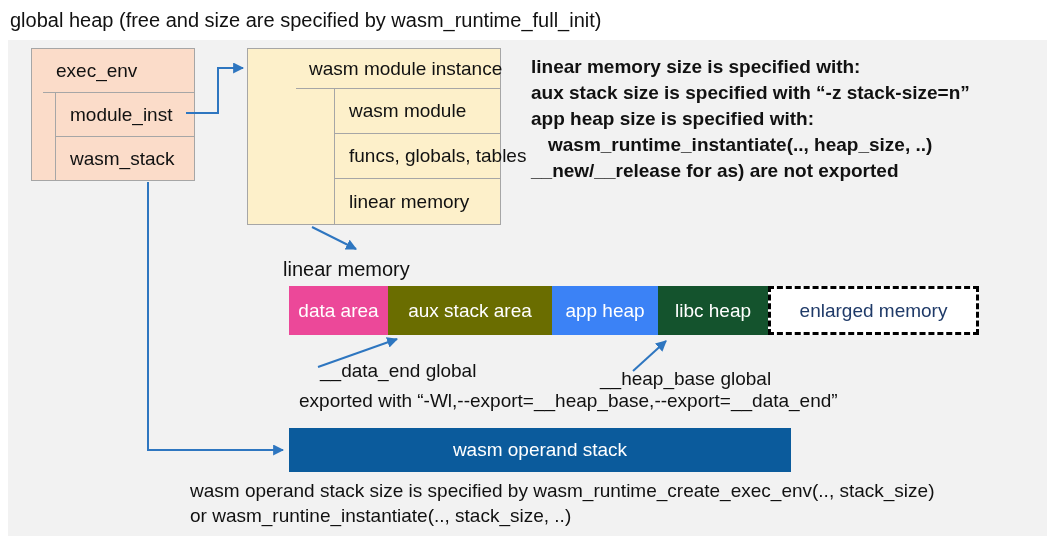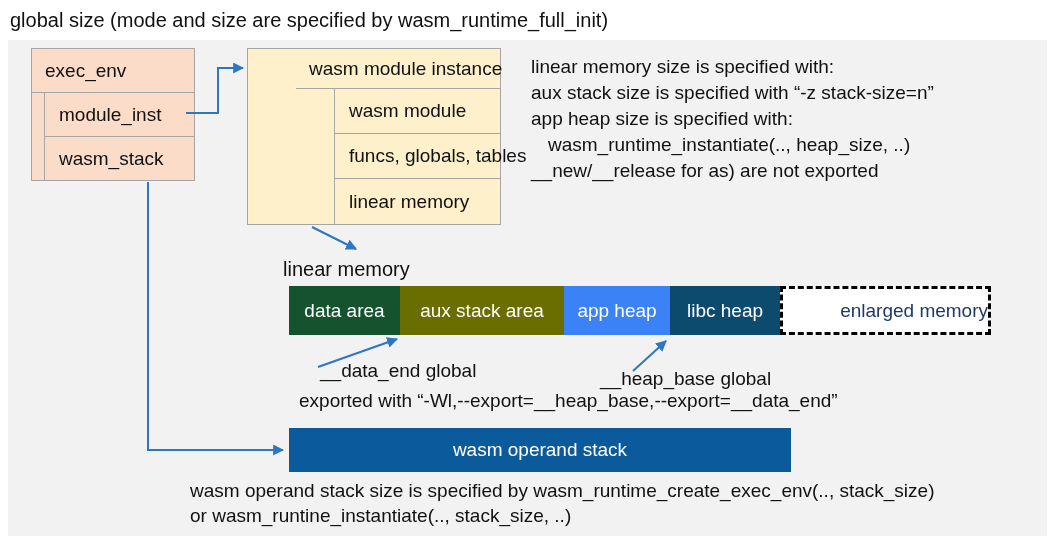--- a/index.html
+++ b/index.html
@@ -19,21 +19,21 @@
   .panel{
     left:8px;top:40px;width:1039px;height:496px;
     background:var(--panel-bg,#f2f2f2);
   }
   
   .struct{
     box-sizing:border-box;
     border:1px solid var(--struct-border,#a6a6a6);
     font-size:19px;
   }
-  .struct.salmon{background:var(--exec-env-fill,#fbdcc9);}
+  .struct.salmon{background:var(--exec-env-fill,#fbdcc9);padding-left:11px;}
   .struct.cream{background:var(--module-fill,#fdf0ca);}
   .struct .s-title{
     box-sizing:border-box;
     display:flex;align-items:center;
     padding-left:13px;
     border-bottom:1px solid var(--struct-border,#a6a6a6);
     white-space:nowrap;
   }
   .struct .s-row{
     box-sizing:border-box;
@@ -49,21 +49,21 @@
   .exec-env .s-row{height:44px;margin-left:12px;}
   .exec-env .s-row:last-child{height:43px;}
   .module-inst-box{left:247px;top:48px;width:254px;padding-left:48px;}
   .module-inst-box .s-title{height:40px;}
   .module-inst-box .s-row{height:45px;margin-left:38px;}
   
   .notes{
     left:531px;top:54px;width:516px;
     font-size:19px;line-height:26px;color:#111;
   }
-  .notes .note-line{white-space:nowrap;}
+  .notes .note-line{white-space:nowrap;font-weight:bold;}
   .notes .indent{padding-left:17px;}
   
   .mem-label{left:283px;top:258px;font-size:20px;white-space:nowrap;}
   .membar{
     left:289px;top:286px;height:49px;
     display:flex;align-items:stretch;
   }
   .seg{
     box-sizing:border-box;
     display:flex;align-items:center;justify-content:center;
@@ -87,21 +87,21 @@
   
   .overlay{left:0;top:0;pointer-events:none;}
   .arrow-line{fill:none;stroke:var(--arrow-blue,#2e76c0);stroke-width:2;}
   .arrow-head{fill:var(--arrow-blue,#2e76c0);}
 </style>
 </head>
 <body>
 
 <div class="stage">
 
-  <div class="abs page-title">global size (mode and size are specified by wasm_runtime_full_init)</div>
+  <div class="abs page-title">global heap (free and size are specified by wasm_runtime_full_init)</div>
 
   <div class="abs panel"></div>
 
   <div class="abs struct salmon exec-env">
     <div class="s-title">exec_env</div>
     <div class="s-row">module_inst</div>
     <div class="s-row">wasm_stack</div>
   </div>
 
   <div class="abs struct cream module-inst-box">
@@ -114,33 +114,33 @@
   <div class="abs notes">
     <div class="note-line">linear memory size is specified with:</div>
     <div class="note-line">aux stack size is specified with “-z stack-size=n”</div>
     <div class="note-line">app heap size is specified with:</div>
     <div class="note-line indent">wasm_runtime_instantiate(.., heap_size, ..)</div>
     <div class="note-line">__new/__release for as) are not exported</div>
   </div>
 
   <div class="abs mem-label">linear memory</div>
   <div class="abs membar">
-    <div class="seg" style="width: 111px; color: rgb(255, 255, 255); background: #14532d;">
+    <div class="seg" style="width: 99px; color: rgb(255, 255, 255); background: #ec4899;">
       <span>data area</span>
     </div>
     <div class="seg" style="width: 164px; color: rgb(255, 255, 255); background: rgb(106, 109, 0);">
       <span>aux stack area</span>
     </div>
     <div class="seg" style="width: 106px; color: rgb(255, 255, 255); background: #3b82f6; text-align: center;">
       <span>app heap</span>
     </div>
-    <div class="seg" style="width: 110px; color: rgb(255, 255, 255); background: #0c4a6e;">
+    <div class="seg" style="width: 110px; color: rgb(255, 255, 255); background: #14532d;">
       <span>libc heap</span>
     </div>
-    <div class="seg dashed" style="width: 211px; color: rgb(31, 58, 104); justify-content: flex-end;">
+    <div class="seg dashed" style="width: 211px; color: rgb(31, 58, 104);">
       <span>enlarged memory</span>
     </div>
   </div>
 
   <div class="abs ann" style="left:320px;top:360px;">__data_end global</div>
   <div class="abs ann" style="left:600px;top:368px;">__heap_base global</div>
   <div class="abs ann" style="left:299px;top:390px;">exported with “-Wl,--export=__heap_base,--export=__data_end”</div>
 
   <div class="abs operand-stack">wasm operand stack</div>
 

